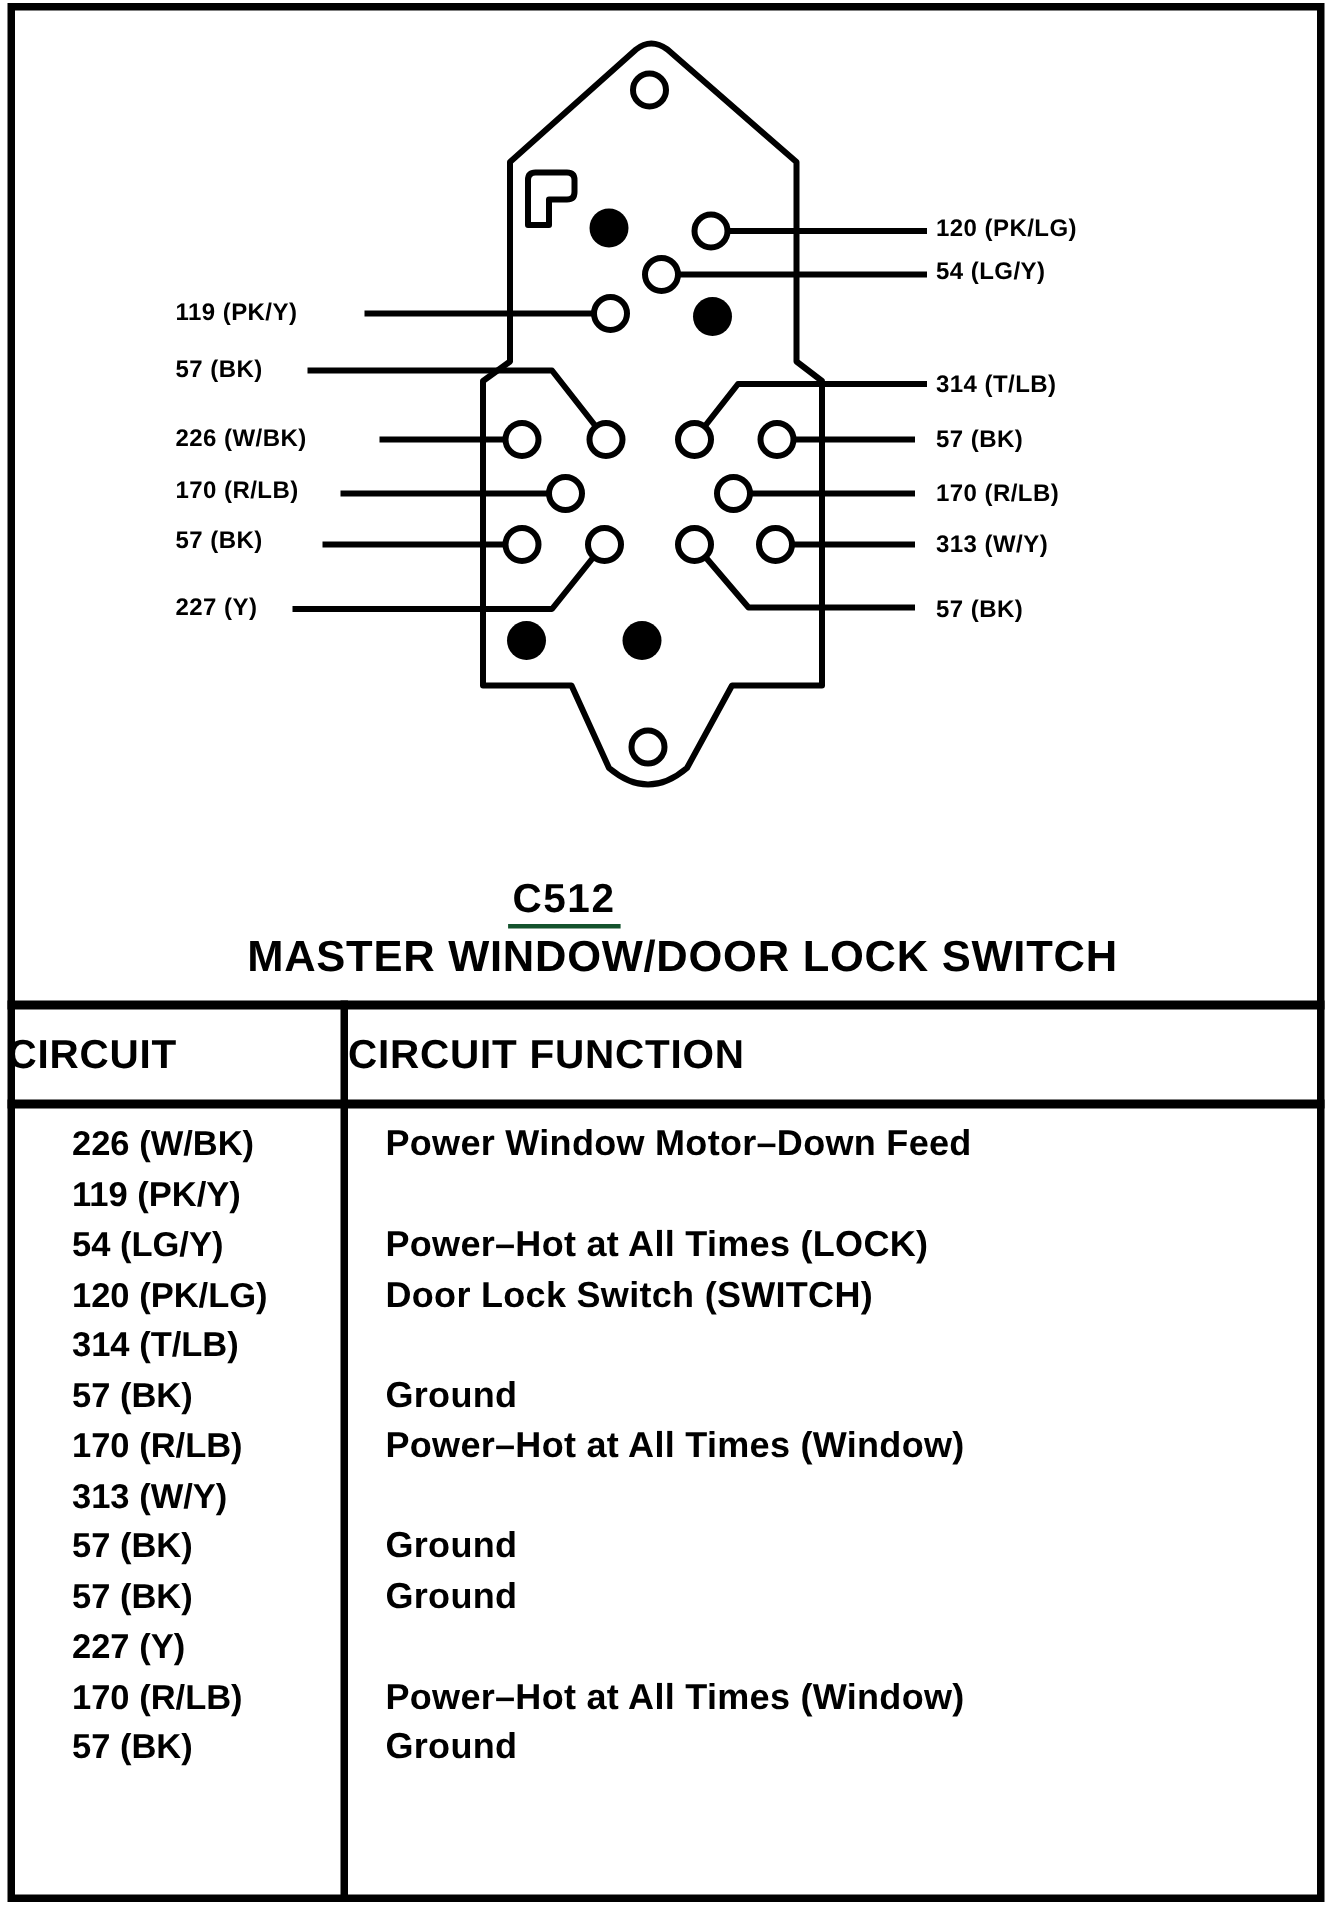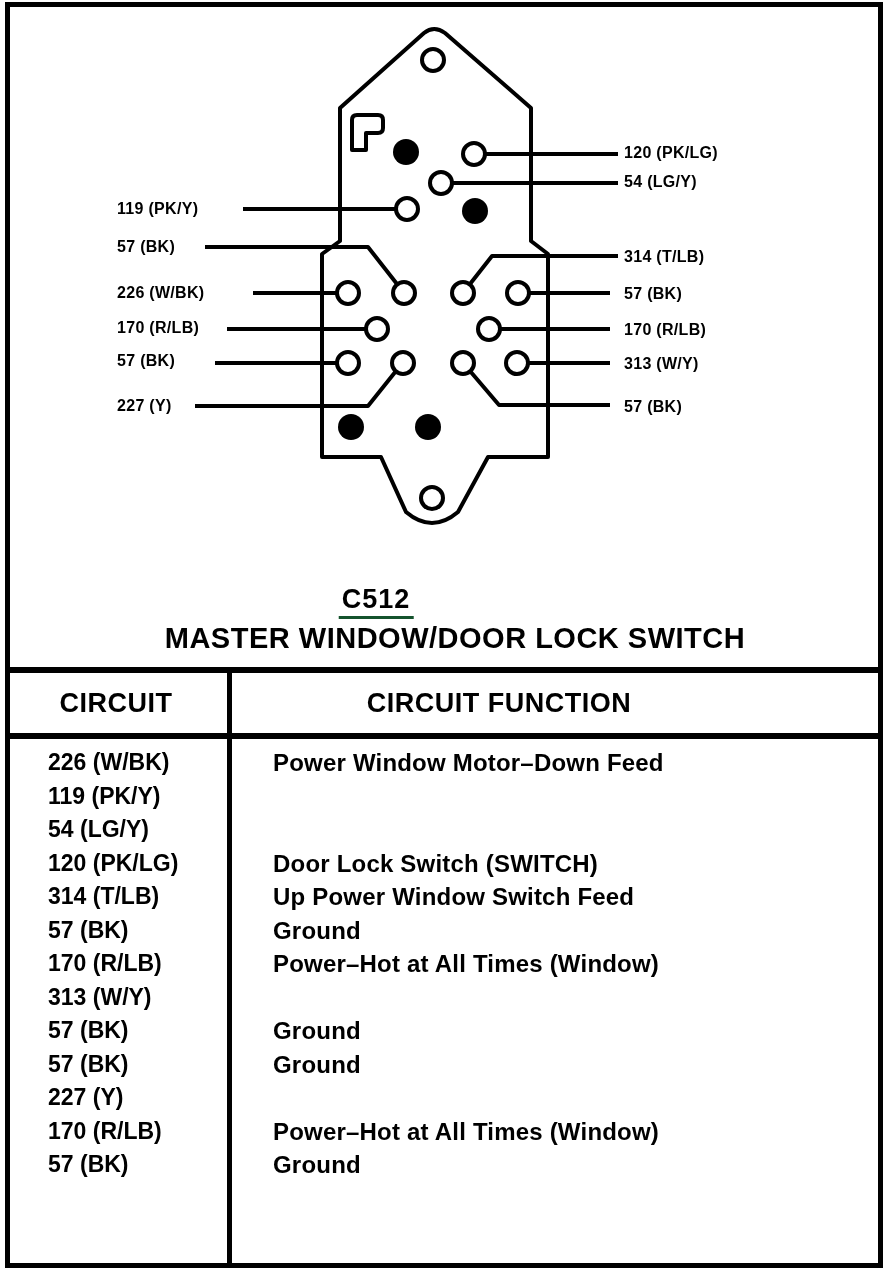--- a/index.html
+++ b/index.html
@@ -23,34 +23,34 @@
   }
   .connector-title{
     position:absolute;left:415px;top:622px;transform:translateX(-50%);
     font-size:29px;font-weight:bold;white-space:nowrap;letter-spacing:0.5px;margin-left:40px;
   }
   .tbl-line{position:absolute;background:#000;}
   .tbl-top{left:5px;top:667px;width:878px;height:6px;}
   .tbl-headbottom{left:5px;top:733px;width:878px;height:6px;}
   .tbl-divider{left:227px;top:667px;width:5px;height:598px;}
   .tbl-header{
-    position:absolute;top:688px;height:30px;line-height:30px;text-align:center;
+    position:absolute;top:688px;height:30px;line-height:30px;
     font-size:27px;font-weight:bold;letter-spacing:0.5px;
   }
   .tbl-header.circuit{left:5px;width:222px;}
   .tbl-header.function{left:232px;width:534px;}
   .tbl-rows{position:absolute;left:0;top:746px;width:896px;}
   .tbl-row{position:relative;height:33.5px;}
   .cell-circuit{
     position:absolute;left:48px;top:0;height:33.5px;line-height:33.5px;
     font-size:23px;font-weight:bold;white-space:nowrap;
   }
   .cell-function{
     position:absolute;left:257px;top:0;height:33.5px;line-height:33.5px;
-    font-size:24px;font-weight:bold;white-space:nowrap;letter-spacing:0.2px;margin-left:16px;
+    font-size:24px;font-weight:bold;white-space:nowrap;letter-spacing:0.2px;
   }
 </style>
 </head>
 <body>
 
 <div class="page">
 
   <div class="frame"></div>
 
   <svg class="diagram" width="896" height="668" viewBox="0 0 896 668">
@@ -136,28 +136,28 @@
   <div class="tbl-rows" id="tbl-rows">
       <div class="tbl-row">
         <span class="cell-circuit">226 (W/BK)</span>
         <span class="cell-function">Power Window Motor–Down Feed</span>
       </div>
       <div class="tbl-row">
         <span class="cell-circuit">119 (PK/Y)</span>
       </div>
       <div class="tbl-row">
         <span class="cell-circuit">54 (LG/Y)</span>
+        <span class="cell-function">Power–Hot at All Times (LOCK)</span>
       </div>
       <div class="tbl-row">
         <span class="cell-circuit">120 (PK/LG)</span>
         <span class="cell-function">Door Lock Switch (SWITCH)</span>
       </div>
       <div class="tbl-row">
         <span class="cell-circuit">314 (T/LB)</span>
-        <span class="cell-function">Up Power Window Switch Feed</span>
       </div>
       <div class="tbl-row">
         <span class="cell-circuit">57 (BK)</span>
         <span class="cell-function">Ground</span>
       </div>
       <div class="tbl-row">
         <span class="cell-circuit">170 (R/LB)</span>
         <span class="cell-function">Power–Hot at All Times (Window)</span>
       </div>
       <div class="tbl-row">

